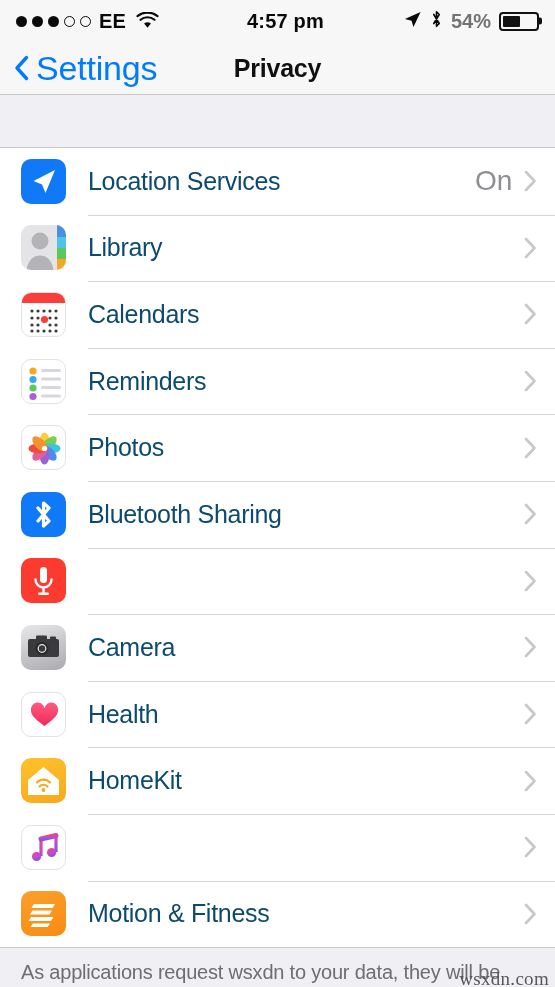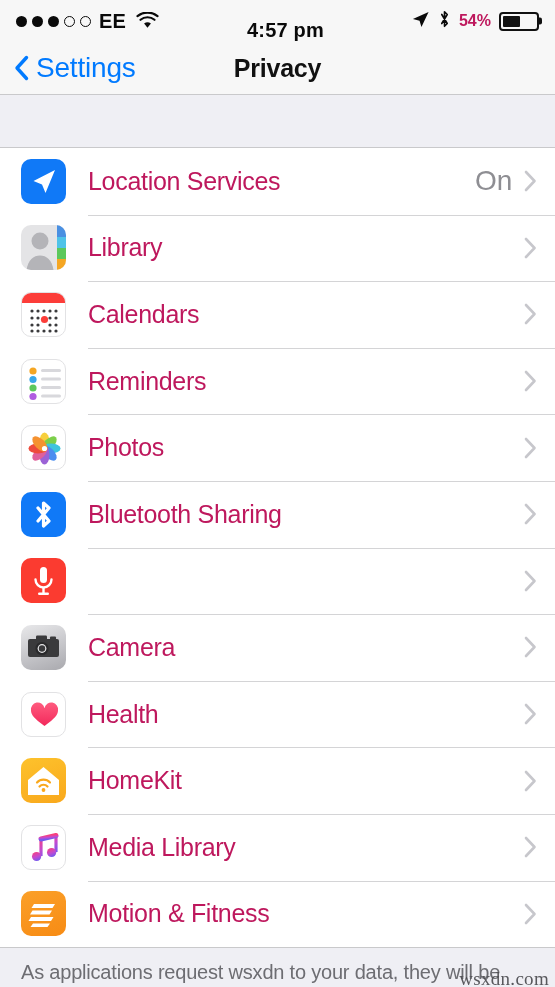--- a/index.html
+++ b/index.html
@@ -22,47 +22,47 @@
   }
   .sb-left { display:flex; align-items:center; gap:8px; }
   .dots { display:flex; align-items:center; gap:5px; }
   .dot { width:11px; height:11px; border-radius:50%; }
   .dot.on { background:#0a0a0a; }
   .dot.off { background:transparent; border:1.6px solid #0a0a0a; }
   .carrier { font-size:20px; font-weight:600; color:#0a0a0a; letter-spacing:0.2px; }
   .wifi-ico { width:23px; height:18px; position:relative; margin-left:2px; }
   .sb-center {
     position:absolute; left:16px; right:0; top:0; height:42px;
-    display:flex; align-items:flex-end; justify-content:center;
+    display:flex; align-items:center; justify-content:center;
     pointer-events:none;
   }
   .clock { font-size:20px; font-weight:700; color:#0a0a0a; letter-spacing:0.2px; }
   .sb-right {
     margin-left:auto; display:flex; align-items:center; gap:8px;
   }
-  .batt-pct { font-size:16px; font-weight:600; color:#be185d; }
+  .batt-pct { font-size:20px; font-weight:600; color:#737373; }
   .batt {
     width:40px; height:19px; border:2px solid #111; border-radius:4px;
     position:relative; display:flex; align-items:center; padding:2px;
   }
   .batt::after {
     content:""; position:absolute; right:-5px; top:50%; transform:translateY(-50%);
     width:3px; height:7px; background:#111; border-radius:0 2px 2px 0;
   }
   .batt-fill { height:100%; background:#111; border-radius:1px; }
 
   
   .navbar {
     position:relative; height:53px; background:#f7f7f7;
     border-bottom:1px solid #c9c9cb;
     display:flex; align-items:center; padding:0 14px;
   }
   .back-btn { display:flex; align-items:center; gap:7px; cursor:pointer; }
   .chev-back { width:15px; height:26px; }
-  .back-label { font-size:28px; color:#007aff; letter-spacing:-0.2px; }
+  .back-label { font-size:34px; color:#007aff; letter-spacing:-0.2px; }
   .nav-title {
     position:absolute; left:0; right:0; text-align:center;
     font-size:25px; font-weight:700; color:#111; letter-spacing:-0.2px;
     pointer-events:none;
   }
 
   
   .gap-section { height:53px; background:#efeff4; border-bottom:1px solid #c9c9cb; }
 
   
@@ -74,21 +74,21 @@
   }
   .row + .row::before {
     content:""; position:absolute; left:88px; right:0; top:0;
     height:1px; background:#d4d4d6;
   }
   .icon {
     width:45px; height:45px; border-radius:10px;
     flex:none; position:relative; overflow:hidden;
   }
   .row-label {
-    margin-left:22px; font-size:25px; color:#be185d; letter-spacing:-0.3px;
+    margin-left:22px; font-size:25px; color:#0c4a6e; letter-spacing:-0.3px;
     white-space:nowrap;
   }
   .row-value {
     margin-left:auto; font-size:28px; color:#8e8e93; letter-spacing:-0.2px;
   }
   .chev {
     margin-left:14px; width:13px; height:22px; flex:none;
   }
   .row-value + .chev { margin-left:12px; }
 
@@ -396,21 +396,20 @@
               <stop offset="55%" stop-color="#c44ad0"></stop>
               <stop offset="100%" stop-color="#6f5bf0"></stop>
             </linearGradient>
           </defs>
           <path d="M19 30 L19 13 L34 9.5 L34 26" stroke="url(#mg)" stroke-width="3.2" fill="none" stroke-linejoin="round"></path>
           <path d="M19 13 L34 9.5" stroke="url(#mg)" stroke-width="5" fill="none" stroke-linecap="round"></path>
           <circle cx="14.6" cy="30.5" r="4.6" fill="url(#mg)"></circle>
           <circle cx="29.6" cy="26.5" r="4.6" fill="url(#mg)"></circle>
         </svg>
       </div>
-      <div class="row-label">Media Library</div>
       <span class="chev" style="margin-left:auto">
         <svg viewBox="0 0 13 22" width="13" height="22">
             <path d="M2 2 L10.5 11 L2 20" stroke="#c7c7cc" stroke-width="2.6" fill="none" stroke-linecap="round" stroke-linejoin="round"></path>
           </svg>
       </span>
     </div>
 
     <div class="row">
       <div class="icon" style="background:linear-gradient(160deg,#fba029 0%,#f78b14 100%);">
         <svg viewBox="0 0 45 45" width="45" height="45">

